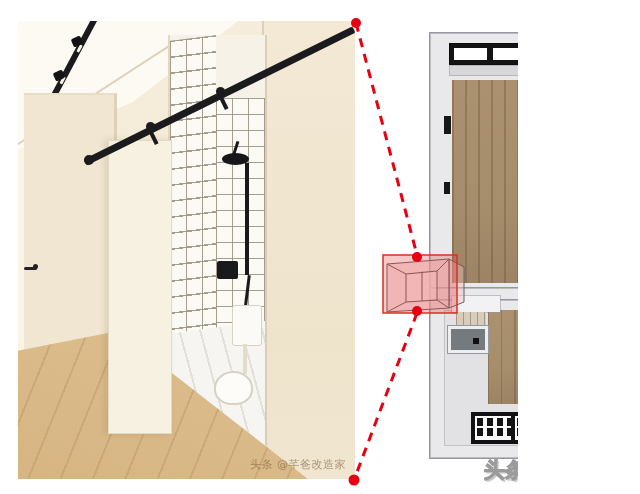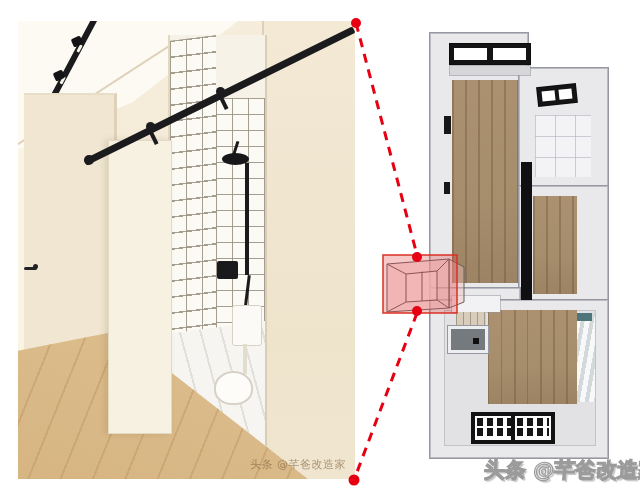--- a/index.html
+++ b/index.html
@@ -1,16 +1,16 @@
 <!DOCTYPE html>
 <html style="--accent-red: #e60012; --highlight-fill: rgba(226,74,74,0.30); --highlight-border: #d93025; --photo-wall: #f2e7d2; --photo-wall-light: #faf4e4; --photo-wood: #ddbe8d; --fixture-black: #1b1b1d; --plan-wall: #e9e9eb; --plan-edge: #9598a0; --plan-wood: #a68d6c; --plan-tile: #f3f3f5; --plan-dark-floor: #747a7e; --curtain-teal: #4d767c; --watermark-photo-color: rgba(128,98,62,0.62); --watermark-brand-fill: #ededed; --watermark-brand-outline: #9b9b9b;"><head>
 <meta charset="utf-8">
 <style>
   html,body{margin:0;padding:0;background:#ffffff;}
-  .canvas{position:relative;width:640px;height:494px;background:#ffffff;overflow:hidden;
+  .canvas{position:relative;width:518px;height:494px;background:#ffffff;overflow:hidden;
           font-family:"DejaVu Sans", sans-serif;}
   .abs{position:absolute;}
 
   
   .photo{left:18px;top:21px;width:337px;height:458px;overflow:hidden;
          background:linear-gradient(160deg,#f7efdf 0%,#f2e7d2 55%,#ecdfc6 100%);}
   .wall-left{left:0;top:0;width:62px;height:458px;background:var(--photo-wall-light,#faf4e4);
              border-right:1px solid #e3d8c0;}
   .wall-right{left:245px;top:0;width:92px;height:458px;
               background:linear-gradient(180deg,#f3e9d5,#eee3cb 70%,#f0e5cf);}

